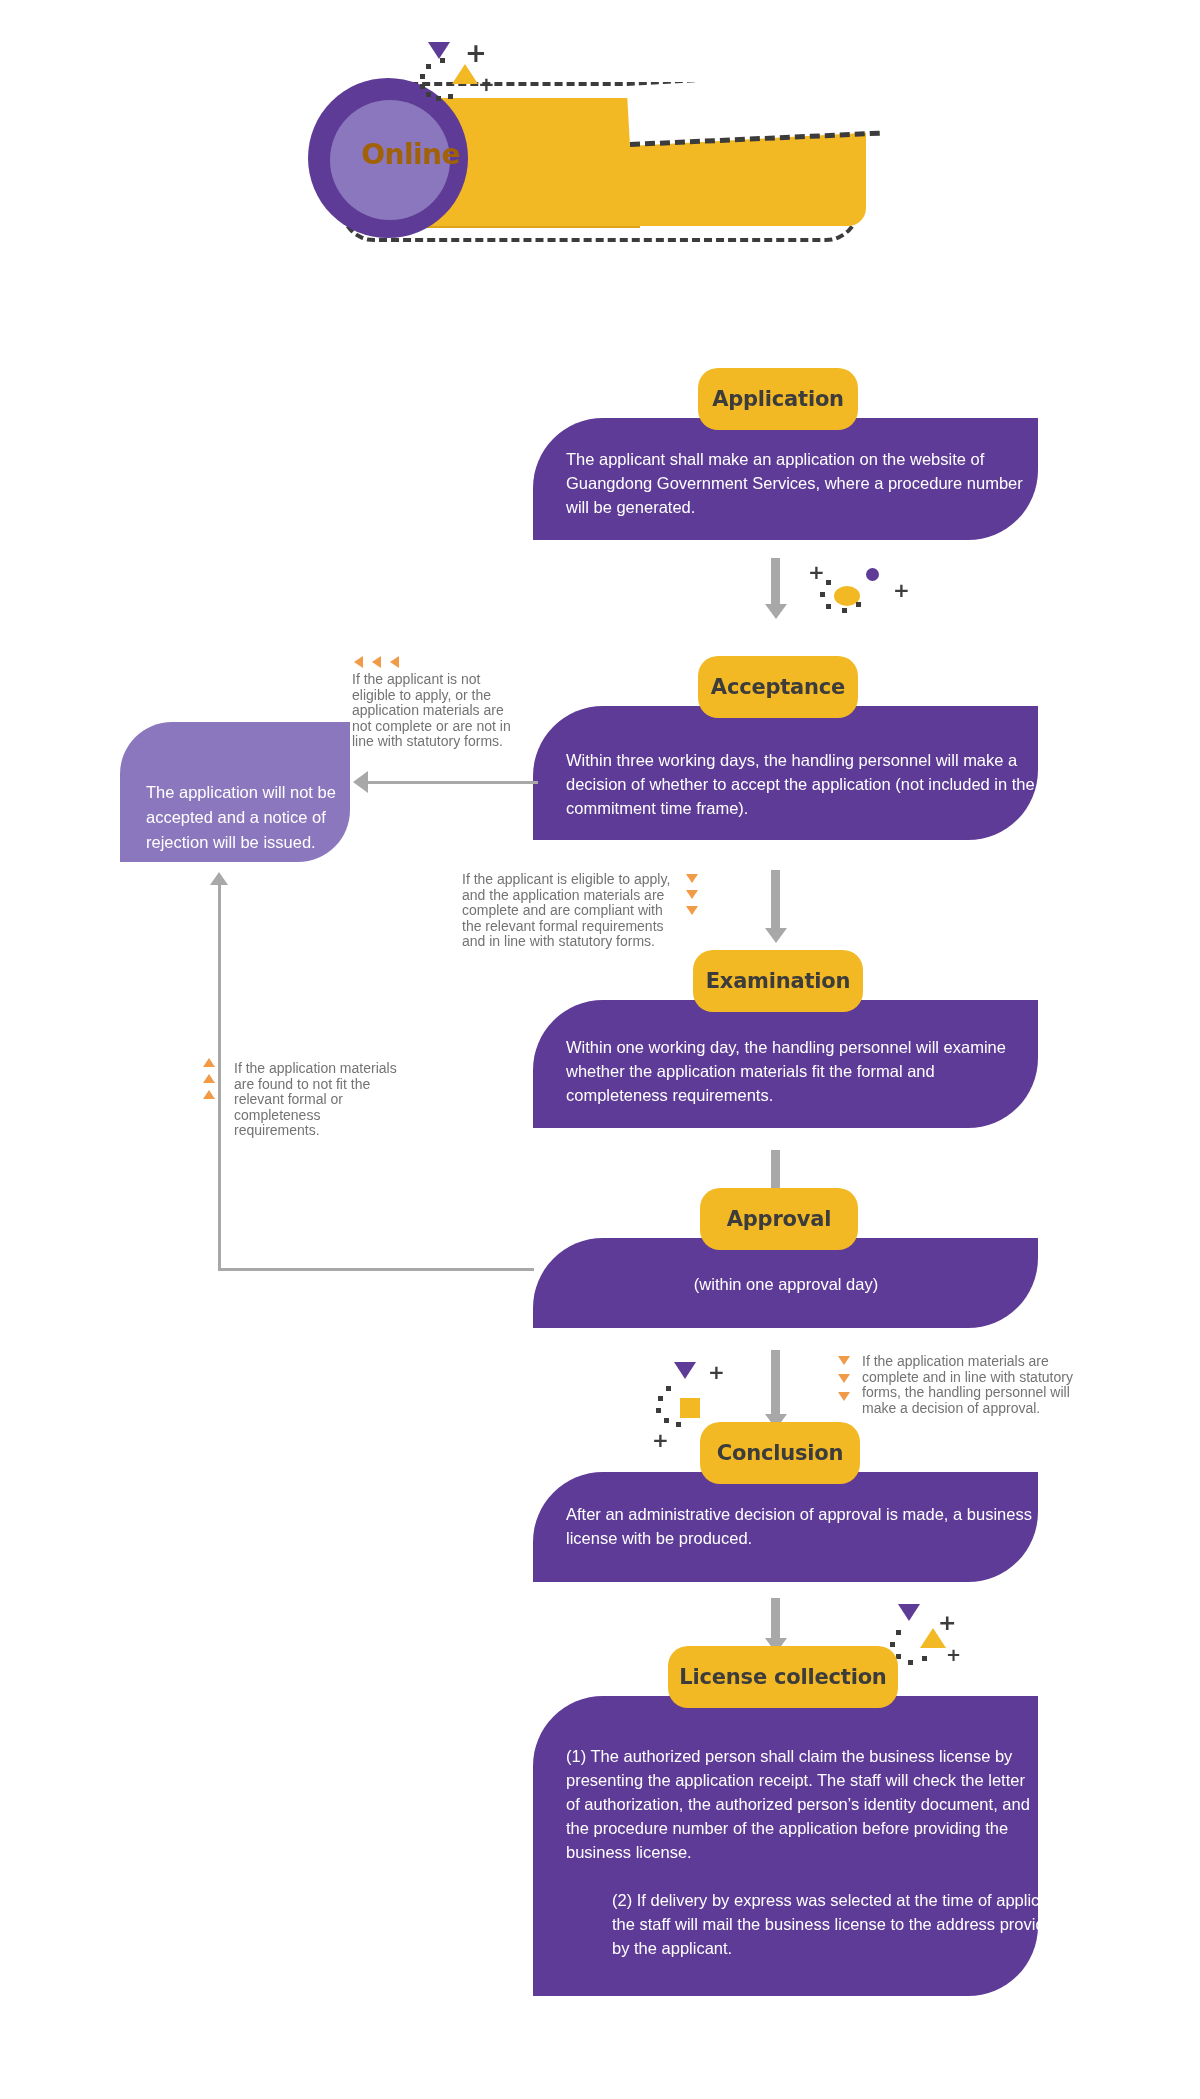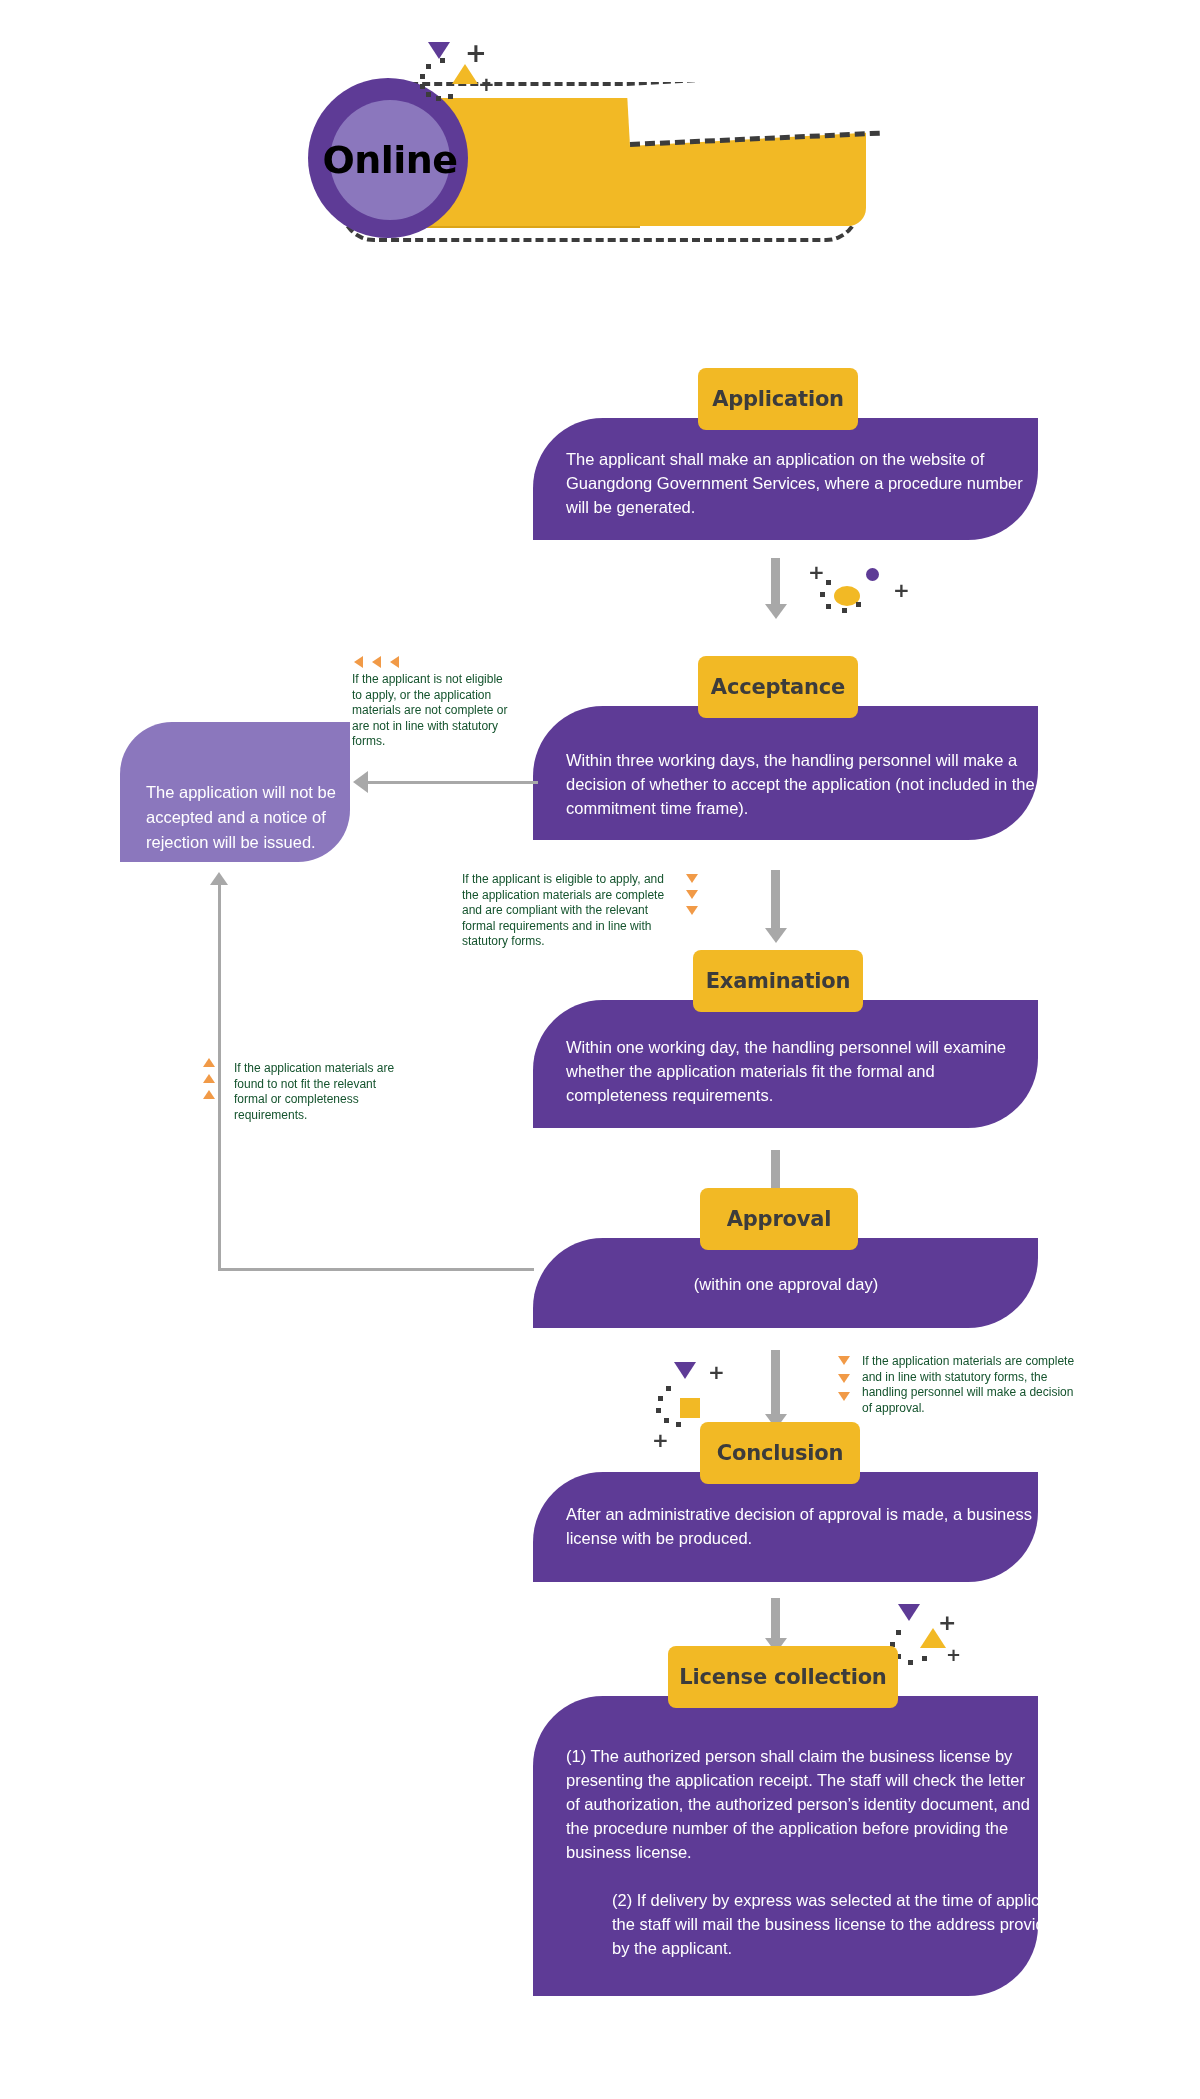--- a/index.html
+++ b/index.html
@@ -87,23 +87,23 @@
     width: 120px;
     height: 120px;
     border-radius: 50%;
     background: #8b77bd;
   }
   #banner-word-online {
     position: absolute;
     left: 20px;
     top: 88px;
     width: 140px;
-    text-align: center;
-    color: #000000;
-    font-size: 38px;
+    text-align: right;
+    color: #a16207;
+    font-size: 28px;
     font-weight: bold;
     letter-spacing: -0.5px;
     font-family: "DejaVu Sans", sans-serif;
   }
   #banner-word-procedure {
     position: absolute;
     left: 168px;
     top: 105px;
     color: #3c3c3c;
     font-size: 36px;
@@ -118,21 +118,21 @@
   }
   .node-body {
     position: absolute;
     background: #5e3b96;
     border-radius: 70px 0 70px 0;
     box-sizing: border-box;
   }
   .node-head {
     position: absolute;
     background: #f2b925;
-    border-radius: 8px;
+    border-radius: 20px;
     color: #3c3c3c;
     font-weight: bold;
     font-size: 21px;
     display: flex;
     align-items: center;
     justify-content: center;
     font-family: "DejaVu Sans", sans-serif;
     letter-spacing: -0.2px;
     z-index: 5;
   }
@@ -198,22 +198,22 @@
     position: absolute;
     width: 0; height: 0;
     border-left: 9px solid transparent;
     border-right: 9px solid transparent;
     border-bottom: 13px solid #a8a8a8;
   }
 
   
   .anno {
     position: absolute;
-    color: #14532d;
-    font-size: 12px;
+    color: #737373;
+    font-size: 14px;
     line-height: 15.5px;
     font-family: "Liberation Sans", sans-serif;
   }
   .tri-left {
     position: absolute;
     width: 0; height: 0;
     border-top: 6px solid transparent;
     border-bottom: 6px solid transparent;
     border-right: 9px solid #f19a47;
   }

